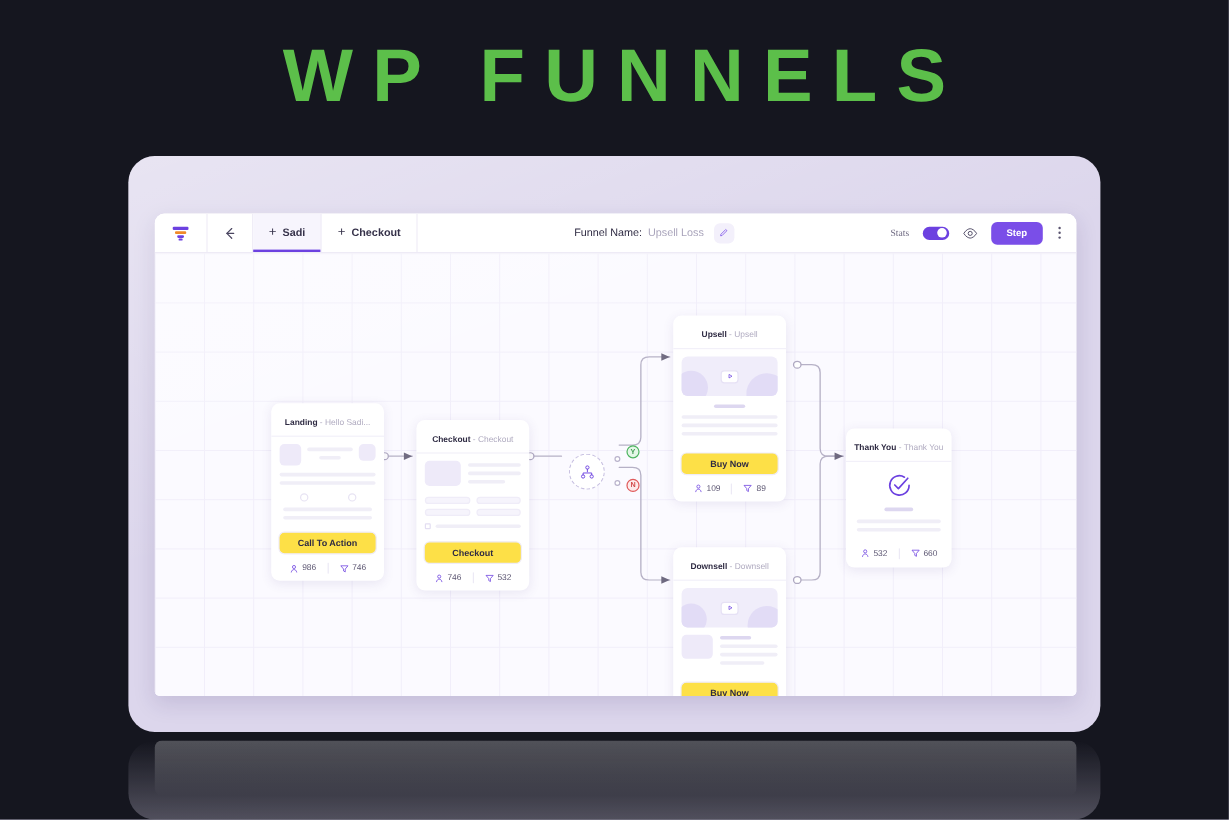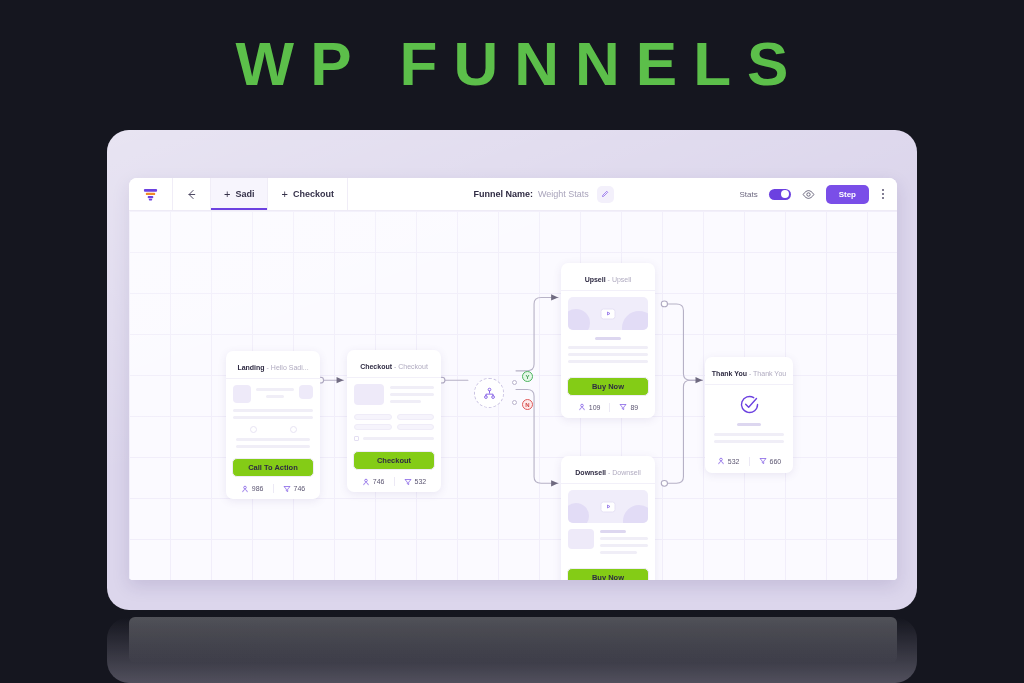--- a/index.html
+++ b/index.html
@@ -85,34 +85,34 @@
   .tb-tab.active { background: #f7f5fd; }
   .tb-tab.active::after {
     content: ""; position: absolute; left: 0; right: 0; bottom: 0;
     height: 2px; background: #6c41e0;
   }
   .tb-center {
     flex: 1;
     display: flex; align-items: center; justify-content: center;
     gap: 5px;
   }
-  .fn-label { font-size: 9px; font-weight: bold; color: #2f2b43; }
+  .fn-label { font-size: 9px; font-weight: normal; color: #2f2b43; }
   .fn-value { font-size: 9px; color: #a9a4bb; }
   .fn-edit {
     width: 17px; height: 17px; border-radius: 5px;
     background: #f3f0fb;
     display: flex; align-items: center; justify-content: center;
     margin-left: 3px;
   }
   .fn-edit svg { width: 8px; height: 8px; display:block; }
   .tb-right {
     display: flex; align-items: center; gap: 11px;
     padding-right: 11px;
   }
-  .stats-label { font-size: 8px; color: #6d6880; }
+  .stats-label { font-size: 8px; color: #6d6880; font-family: Liberation Serif, serif; }
   .toggle {
     width: 22px; height: 11px; border-radius: 6px;
     background: #6c41e0; position: relative;
   }
   .toggle .knob {
     position: absolute; top: 1.5px; right: 1.5px;
     width: 8px; height: 8px; border-radius: 50%; background: #fff;
   }
   .eye-icon svg { width: 13px; height: 13px; display:block; }
   .save-btn {
@@ -156,21 +156,21 @@
     text-align: center;
     border-bottom: 1px solid #f2f0f9;
     white-space: nowrap;
     overflow: hidden;
   }
   .node-head .n-type { font-size: 7px; font-weight: bold; color: #2f2b43; }
   .node-head .n-name { font-size: 7px; color: #b0abc0; }
   .node-body { padding: 6px 7px 5px; }
   .node-cta {
     margin: 5px 6px 4px;
-    background: #84cc16;
+    background: #fde047;
     border: 1px solid #efecf7;
     border-radius: 5px;
     text-align: center;
     font-size: 7.5px; font-weight: bold; color: #2f2b43;
     padding: 4px 0;
   }
   .node-stats {
     display: flex; align-items: center; justify-content: center;
     gap: 9px;
     padding: 3px 0 6px;
@@ -268,21 +268,21 @@
         <span>Sadi</span>
       </div>
 
       <div class="tb-tab">
         <span class="plus">+</span>
         <span>Checkout</span>
       </div>
 
       <div class="tb-center">
         <span class="fn-label">Funnel Name:</span>
-        <span class="fn-value">Weight Stats</span>
+        <span class="fn-value">Upsell Loss</span>
         <span class="fn-edit">
           <svg viewBox="0 0 16 16">
             <path d="M11.5 2.5 L13.5 4.5 L5.5 12.5 L3 13 L3.5 10.5 Z" fill="none" stroke="#7a4ee8" stroke-width="1.3" stroke-linejoin="round"></path>
           </svg>
         </span>
       </div>
 
       <div class="tb-right">
         <span class="stats-label">Stats</span>
         <span class="toggle">
@@ -327,21 +327,21 @@
           <path d="M572 182 l-7 -3.4 v6.8 Z"></path>
         </g>
         <g fill="#ffffff" stroke="#b0aac2" stroke-width="1.1">
           <circle cx="191" cy="182" r="3.1"></circle>
           <circle cx="312" cy="182" r="3.1"></circle>
           <circle cx="534" cy="100" r="3.1"></circle>
           <circle cx="534" cy="293" r="3.1"></circle>
         </g>
       </svg>
 
-      <div class="node" style="left:97px; top:140px; width:94px;">
+      <div class="node" style="left:97px; top:125px; width:94px;">
         <div class="node-head">
           <span class="n-type">Landing</span><span class="n-name"> - </span><span class="n-name">Hello Sadi...</span>
         </div>
         <div class="node-body">
           <div style="display:flex; gap:5px; align-items:flex-start; margin-bottom:6px;">
             <div class="sk-block" style="width:18px;height:18px;"></div>
             <div style="flex:1; padding-top:3px;">
               <div class="sk-line" style="width:100%;"></div>
               <div class="sk-line" style="width:45%; margin:0 auto;"></div>
             </div>

